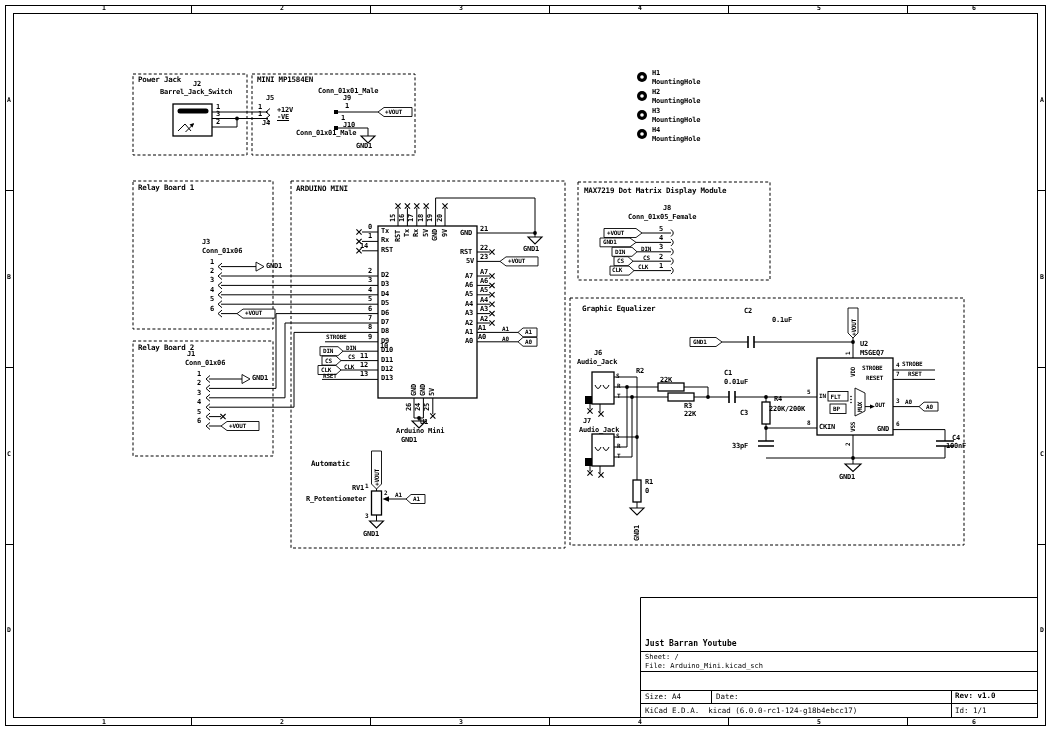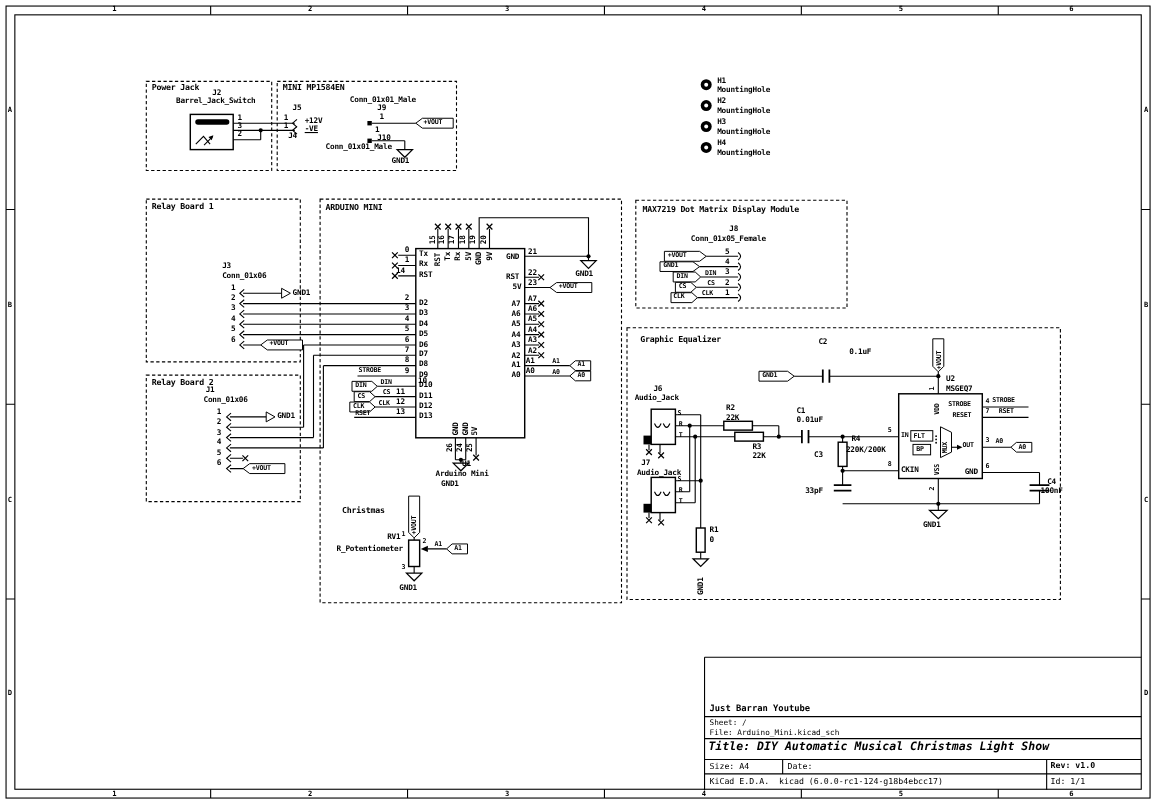--- a/index.html
+++ b/index.html
@@ -340,21 +340,21 @@
       <span class="lbl" style="left: 465px; top: 338.3px;">A0</span>
       <span class="lbl s" style="left: 502px; top: 326.4px;">A1</span>
       <span class="lbl s" style="left: 502px; top: 335.8px;">A0</span>
       <span class="lbl s" style="left: 508px; top: 258.3px;">+VOUT</span>
       <span class="lbl s" style="left: 525px; top: 329.3px;">A1</span>
       <span class="lbl s" style="left: 525px; top: 338.7px;">A0</span>
       <span class="lbl" style="left: 523px; top: 246px;">GND1</span>
       <span class="lbl" style="left: 420px; top: 419px;">U1</span>
       <span class="lbl" style="left: 396px; top: 428px;">Arduino Mini</span>
       <span class="lbl" style="left: 401px; top: 437px;">GND1</span>
-      <span class="lbl t" style="left: 311px; top: 460px;">Christmas</span>
+      <span class="lbl t" style="left: 311px; top: 460px;">Automatic</span>
       <span class="lbl rs" style="left: 373.5px; top: 486px;">+VOUT</span>
       <span class="lbl" style="left: 352px; top: 485px;">RV1</span>
       <span class="lbl" style="left: 306px; top: 496px;">R_Potentiometer</span>
       <span class="lbl s" style="left: 365px; top: 483px;">1</span>
       <span class="lbl s" style="left: 384px; top: 490px;">2</span>
       <span class="lbl s" style="left: 395px; top: 492px;">A1</span>
       <span class="lbl s" style="left: 413px; top: 495.7px;">A1</span>
       <span class="lbl s" style="left: 365px; top: 513px;">3</span>
       <span class="lbl" style="left: 363px; top: 531px;">GND1</span>
       <span class="lbl t" style="left: 584px; top: 187px;">MAX7219 Dot Matrix Display Module</span>
@@ -383,21 +383,21 @@
       <span class="lbl" style="left: 594px; top: 350px;">J6</span>
       <span class="lbl" style="left: 577px; top: 358.5px;">Audio_Jack</span>
       <span class="lbl s" style="left: 616px; top: 373px;">S</span>
       <span class="lbl s" style="left: 617px; top: 383px;">R</span>
       <span class="lbl s" style="left: 617px; top: 393px;">T</span>
       <span class="lbl" style="left: 583px; top: 418px;">J7</span>
       <span class="lbl" style="left: 579px; top: 426.5px;">Audio_Jack</span>
       <span class="lbl s" style="left: 616px; top: 433px;">S</span>
       <span class="lbl s" style="left: 617px; top: 443px;">R</span>
       <span class="lbl s" style="left: 617px; top: 453px;">T</span>
-      <span class="lbl" style="left: 660px; top: 368px; text-align: right;">R2</span>
+      <span class="lbl" style="left: 636px; top: 368px; text-align: right;">R2</span>
       <span class="lbl" style="left: 660px; top: 376.5px;">22K</span>
       <span class="lbl" style="left: 684px; top: 402.5px;">R3</span>
       <span class="lbl" style="left: 684px; top: 411px;">22K</span>
       <span class="lbl" style="left: 724px; top: 370px;">C1</span>
       <span class="lbl" style="left: 724px; top: 378.5px;">0.01uF</span>
       <span class="lbl" style="left: 774px; top: 396px;">R4</span>
       <span class="lbl" style="left: 769px; top: 406px;">220K/200K</span>
       <span class="lbl" style="left: 740px; top: 410px;">C3</span>
       <span class="lbl" style="left: 732px; top: 443px;">33pF</span>
       <span class="lbl" style="left: 952px; top: 434.5px;">C4</span>
@@ -447,20 +447,19 @@
       <span class="bl" style="left: 1040px; top: 274px;">B</span>
       <span class="bl" style="left: 7px; top: 451px;">C</span>
       <span class="bl" style="left: 1040px; top: 451px;">C</span>
       <span class="bl" style="left: 7px; top: 627px;">D</span>
       <span class="bl" style="left: 1040px; top: 627px;">D</span>
     </div>
 
 <div class="tb tb-company">Just Barran Youtube</div>
 <div class="tb tb-sheet">Sheet: /</div>
 <div class="tb tb-file">File: Arduino_Mini.kicad_sch</div>
-<div class="tb tb-title">Title: DIY Automatic Musical Christmas Light Show</div>
 <div class="tb tb-size">Size: A4</div>
 <div class="tb tb-date">Date:</div>
 <div class="tb tb-rev">Rev: v1.0</div>
 <div class="tb tb-tool">KiCad E.D.A.  kicad (6.0.0-rc1-124-g18b4ebcc17)</div>
 <div class="tb tb-id">Id: 1/1</div>
 
 </div>
 
 </body></html>

